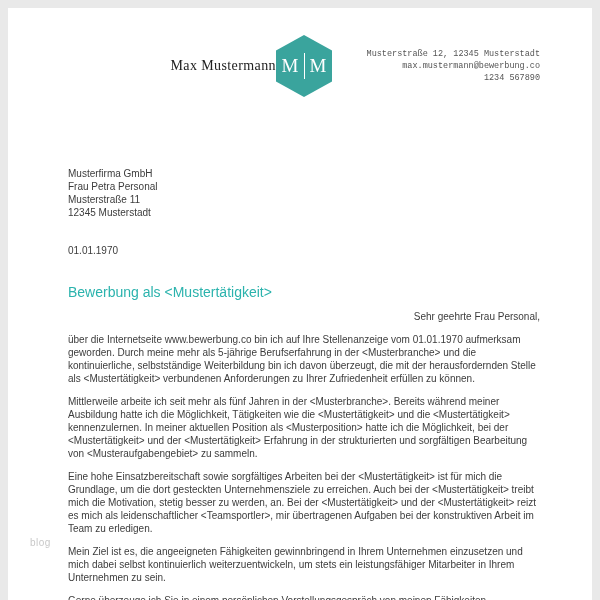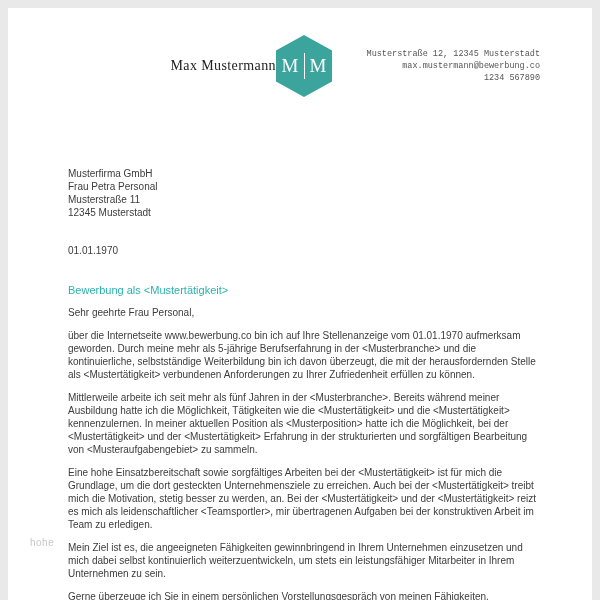--- a/index.html
+++ b/index.html
@@ -52,31 +52,31 @@
     font-size:10px;line-height:13px;color:var(--body-text);
   }
   
   .date{
     margin-top:26px;text-align:left;
     font-size:10px;color:var(--body-text);
   }
   
   .subject{
     margin-top:28px;
-    font-size:11px;font-weight:400;
+    font-size:14px;font-weight:400;
     color:var(--accent-heading);
   }
   
   .salutation{margin-top:26px;}
   .bodytext p{
     margin-top:10px;
     font-size:10px;line-height:13px;color:var(--body-text);
   }
   .salutation{
-    font-size:10px;line-height:13px;color:var(--body-text);
+    font-size:10px;line-height:13px;color:var(--body-text);text-align:right;
   }
   .watermark{
     position:absolute;left:30px;top:537px;
     font-size:10px;color:#c8c8c8;letter-spacing:0.5px;
   }
 </style>
 </head>
 <body>
 
 <div class="canvas">
@@ -111,14 +111,14 @@
       <p class="salutation">Sehr geehrte Frau Personal,</p>
       <p>über die Internetseite www.bewerbung.co bin ich auf Ihre Stellenanzeige vom 01.01.1970 aufmerksam geworden. Durch meine mehr als 5-jährige Berufserfahrung in der &lt;Musterbranche&gt; und die kontinuierliche, selbstständige Weiterbildung bin ich davon überzeugt, die mit der herausfordernden Stelle als &lt;Mustertätigkeit&gt; verbundenen Anforderungen zu Ihrer Zufriedenheit erfüllen zu können.</p>
       <p>Mittlerweile arbeite ich seit mehr als fünf Jahren in der &lt;Musterbranche&gt;. Bereits während meiner Ausbildung hatte ich die Möglichkeit, Tätigkeiten wie die &lt;Mustertätigkeit&gt; und die &lt;Mustertätigkeit&gt; kennenzulernen. In meiner aktuellen Position als &lt;Musterposition&gt; hatte ich die Möglichkeit, bei der &lt;Mustertätigkeit&gt; und der &lt;Mustertätigkeit&gt; Erfahrung in der strukturierten und sorgfältigen Bearbeitung von &lt;Musteraufgabengebiet&gt; zu sammeln.</p>
       <p>Eine hohe Einsatzbereitschaft sowie sorgfältiges Arbeiten bei der &lt;Mustertätigkeit&gt; ist für mich die Grundlage, um die dort gesteckten Unternehmensziele zu erreichen. Auch bei der &lt;Mustertätigkeit&gt; treibt mich die Motivation, stetig besser zu werden, an. Bei der &lt;Mustertätigkeit&gt; und der &lt;Mustertätigkeit&gt; reizt es mich als leidenschaftlicher &lt;Teamsportler&gt;, mir übertragenen Aufgaben bei der konstruktiven Arbeit im Team zu erledigen.</p>
       <p>Mein Ziel ist es, die angeeigneten Fähigkeiten gewinnbringend in Ihrem Unternehmen einzusetzen und mich dabei selbst kontinuierlich weiterzuentwickeln, um stets ein leistungsfähiger Mitarbeiter in Ihrem Unternehmen zu sein.</p>
       <p>Gerne überzeuge ich Sie in einem persönlichen Vorstellungsgespräch von meinen Fähigkeiten.</p>
     </div>
 
   </div>
 
-  <div class="watermark">hohe</div>
+  <div class="watermark">blog</div>
 </div>
 
 </body></html>

